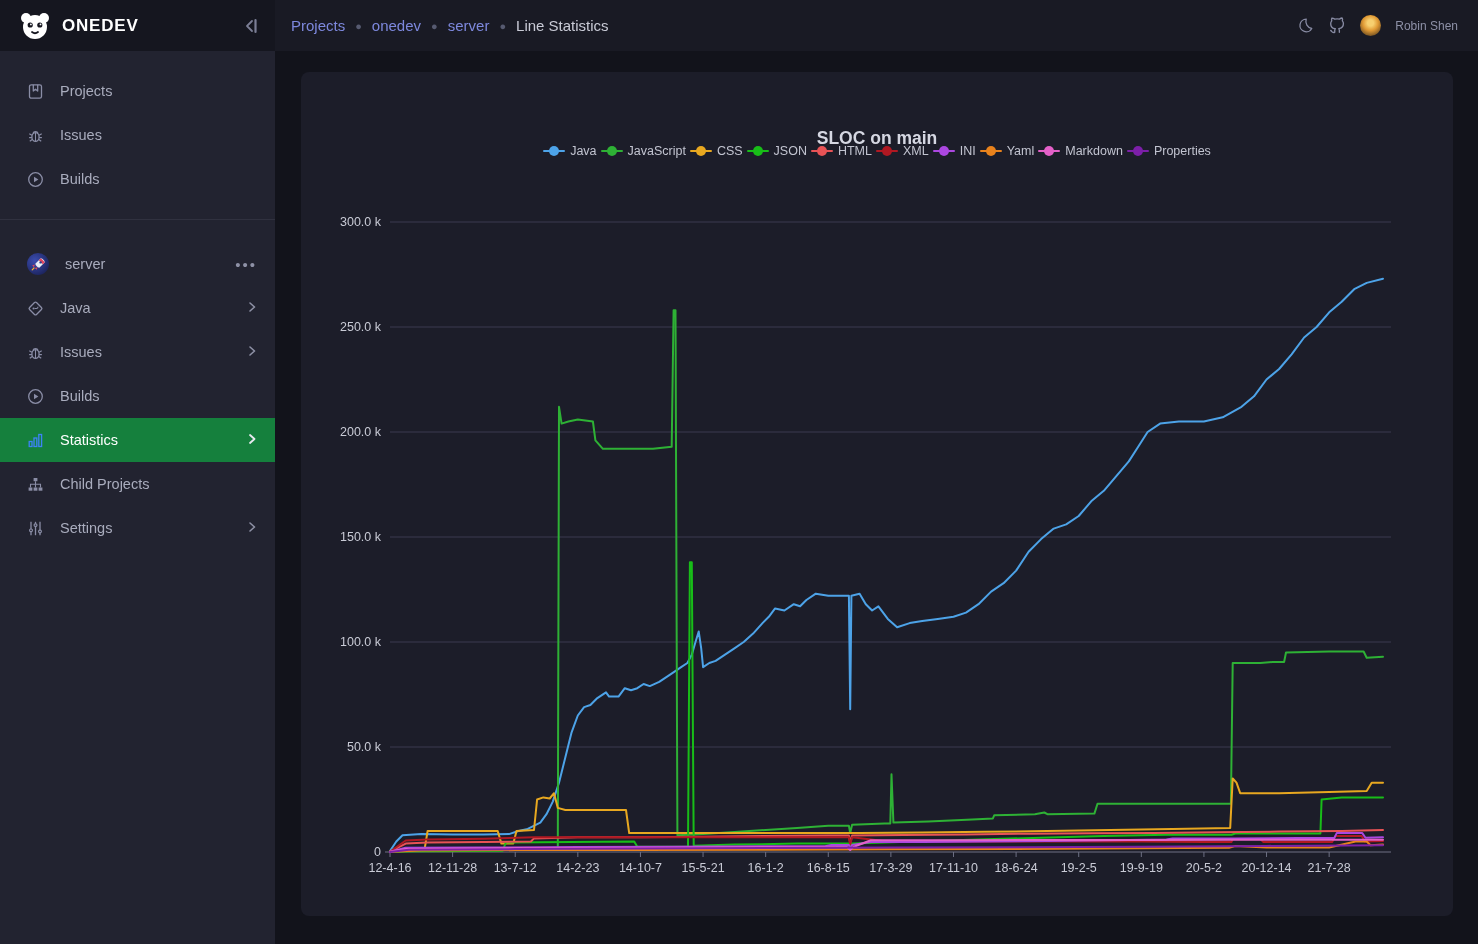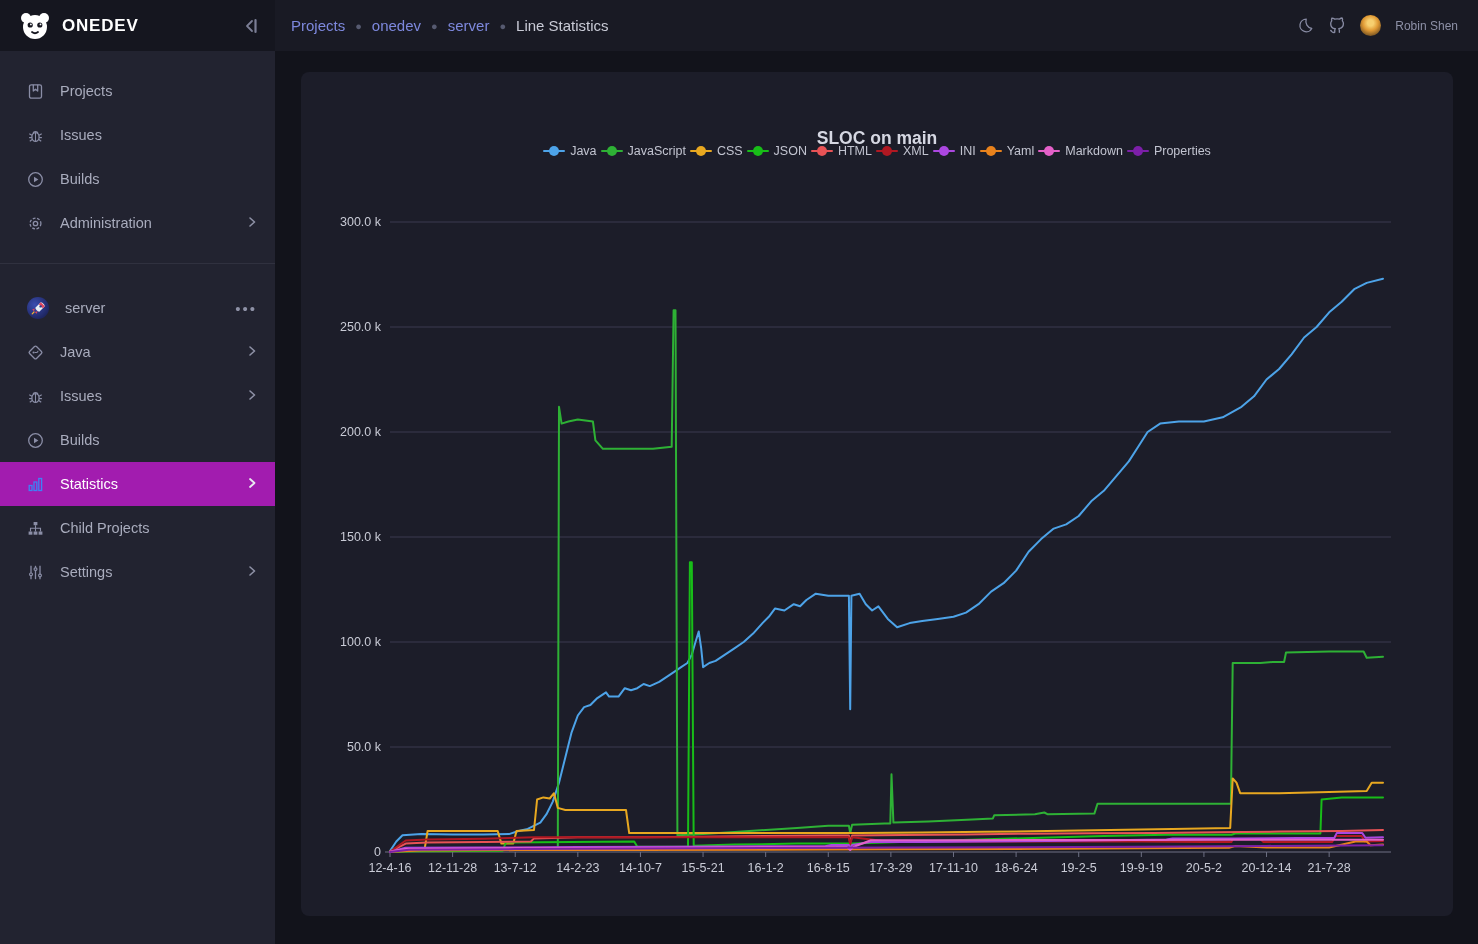--- a/index.html
+++ b/index.html
@@ -8,21 +8,21 @@
 
   
   .sidebar { position:absolute; left:0; top:0; width:275px; height:944px; background:#222330; display:flex; flex-direction:column; }
   .sb-head { height:51px; background:#15161f; display:flex; align-items:center; padding:0 16px 0 18px; flex:none; }
   .sb-title { color:#ffffff; font-weight:bold; font-size:17px; letter-spacing:.8px; margin-left:10px; flex:1; }
   .collapse-btn { color:#7b7e95; display:flex; align-items:center; cursor:pointer; }
   .sb-nav { padding-top:18px; flex:none; }
   .sb-item { height:44px; display:flex; align-items:center; padding:0 18px 0 27px; font-size:14.5px; color:#a9acbd; cursor:pointer; }
   .sb-item .lbl { margin-left:16px; flex:1; }
   .sb-item .chev { color:#8e91a6; }
-  .sb-item.active { background:#a21caf; color:#ffffff; }
+  .sb-item.active { background:#15803d; color:#ffffff; }
   .sb-item.active .chev { color:#e8e9f0; }
   .icon16 { width:17px; height:17px; flex:none; display:block; }
   .sb-divider { height:1px; background:#30313f; margin:18px 0 0 0; }
   .proj-nav { padding-top:22px; flex:1; }
   .proj-avatar { width:22px; height:22px; border-radius:50%; background:radial-gradient(circle at 35% 35%, #3b4db0, #1d2560 75%); flex:none; position:relative; overflow:hidden; }
   .ellipsis { color:#8e91a6; font-size:15px; letter-spacing:2px; cursor:pointer; }
   .sb-foot { height:54px; display:flex; align-items:center; padding:0 18px 0 22px; font-size:13.5px; color:#7e8197; }
   .sb-foot .ver { flex:1; }
   .help-badge { width:19px; height:19px; border-radius:50%; background:#5b5f7c; color:#1b1c26; font-size:13px; font-weight:bold; display:flex; align-items:center; justify-content:center; cursor:pointer; }
 
@@ -94,30 +94,20 @@
           <line x1="11.8" y1="12.6" x2="14.2" y2="14.2" stroke="#8a8da6" stroke-width="1.2"></line>
         </svg>
       <span class="lbl">Issues</span>
     </div>
     <div class="sb-item">
       <svg class="icon16" viewBox="0 0 17 17">
           <circle cx="8.5" cy="8.5" r="6.8" fill="none" stroke="#8a8da6" stroke-width="1.3"></circle>
           <polygon points="7,5.8 11.4,8.5 7,11.2" fill="#8a8da6"></polygon>
         </svg>
       <span class="lbl">Builds</span>
-    </div>
-    <div class="sb-item">
-      <svg class="icon16" viewBox="0 0 17 17">
-          <circle cx="8.5" cy="8.5" r="2.2" fill="none" stroke="#8a8da6" stroke-width="1.3"></circle>
-          <circle cx="8.5" cy="8.5" r="5.4" fill="none" stroke="#8a8da6" stroke-width="1.3" stroke-dasharray="2.8 1.6"></circle>
-        </svg>
-      <span class="lbl">Administration</span>
-      <span class="chev"><svg width="10" height="12" viewBox="0 0 10 12">
-            <polyline points="3,2 7.5,6 3,10" fill="none" stroke="currentColor" stroke-width="1.6" stroke-linecap="round" stroke-linejoin="round"></polyline>
-          </svg></span>
     </div>
   </nav>
 
   <div class="sb-divider"></div>
 
   <nav class="proj-nav">
     <div class="sb-item">
       <span class="proj-avatar">
         <svg width="22" height="22" viewBox="0 0 22 22">
             <path d="M13.8 5.2 c2.2.6 3.4 1.8 4 4 l-5.5 5.5 c-2.2-.6-3.4-1.8-4-4 z" fill="#e8eef5"></path>

